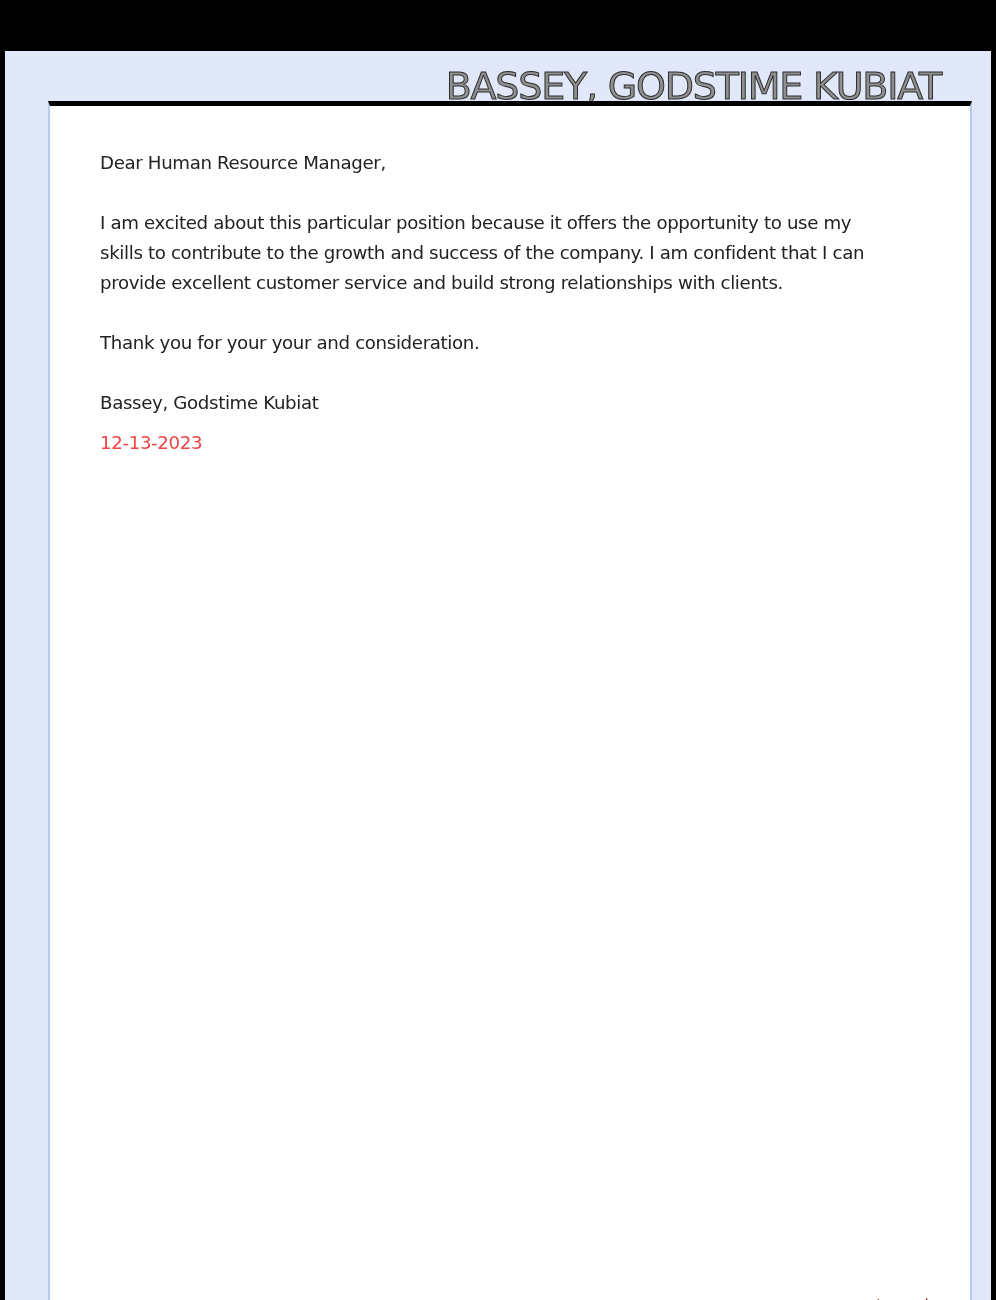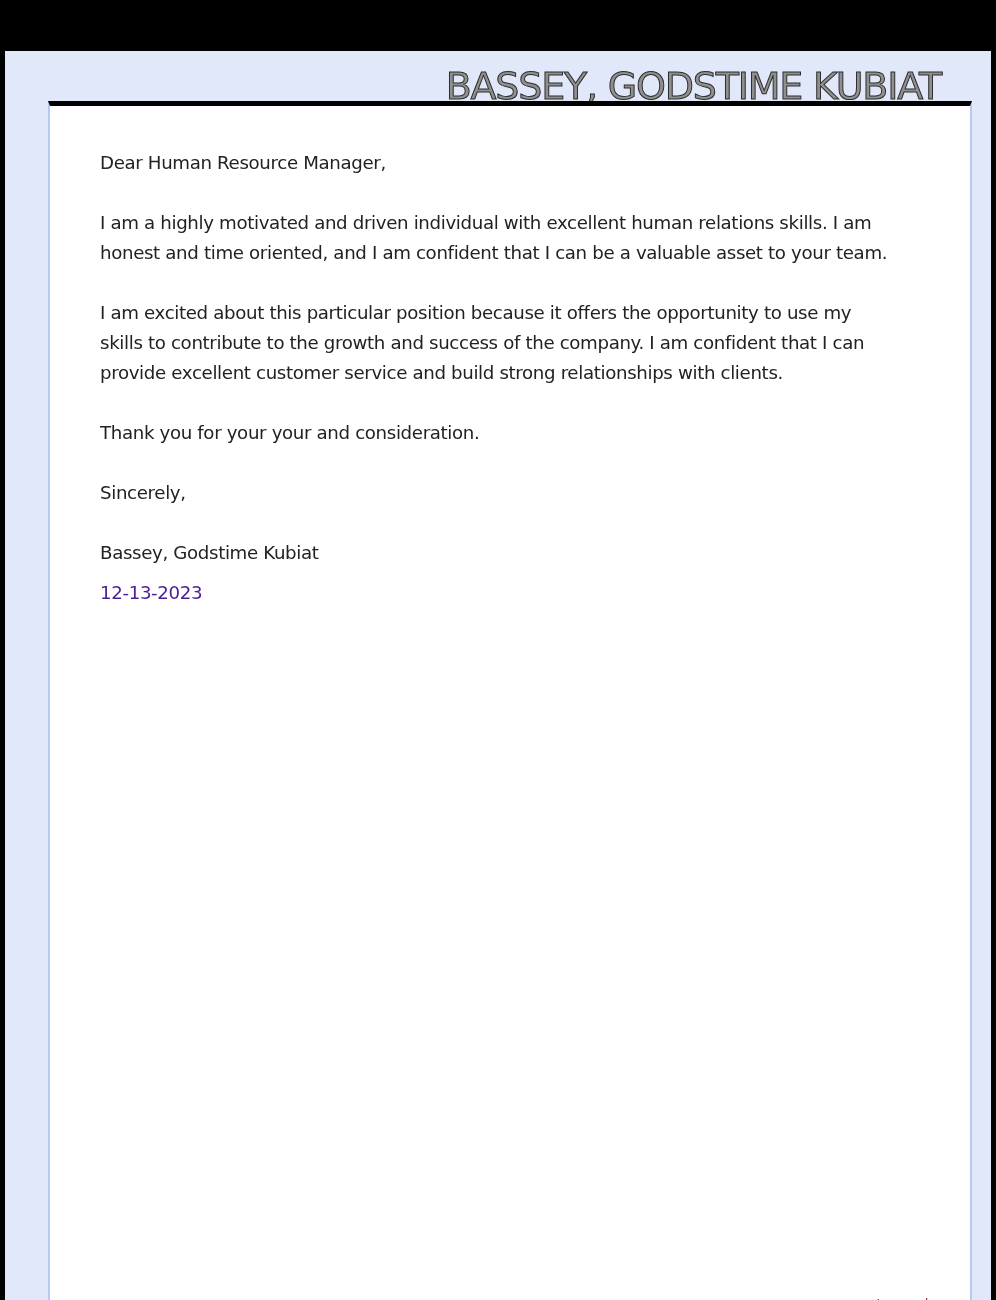--- a/index.html
+++ b/index.html
@@ -33,36 +33,34 @@
     border-bottom: 2px solid #b6c9f3;
     padding-left: 22px;
   }
   .content {
     position: absolute; left: 50px; top: 42px; width: 790px;
     font-size: 18.2px; line-height: 30px; color: #222;
     letter-spacing: -0.35px;
   }
   .content p { margin: 0 0 30px 0; }
   .content p.sig { margin: 0 0 10px 0; }
-  .date { color: #4c1d95; margin: 0; }
+  .date { color: #ef4444; margin: 0; }
   .footer {
     position: absolute; right: 8px; bottom: 0px;
     font-size: 12px; color: #7f1d1d; letter-spacing: -0.2px;
   }
 </style>
 </head>
 <body>
 
 <div class="frame">
   <div class="title">BASSEY, GODSTIME KUBIAT</div>
   <div class="page">
     <div class="content">
       <p>Dear Human Resource Manager,</p>
-      <p>I am a highly motivated and driven individual with excellent human relations skills. I am honest and time oriented, and I am confident that I can be a valuable asset to your team.</p>
       <p>I am excited about this particular position because it offers the opportunity to use my skills to contribute to the growth and success of the company. I am confident that I can provide excellent customer service and build strong relationships with clients.</p>
       <p>Thank you for your your and consideration.</p>
-      <p>Sincerely,</p>
       <p class="sig">Bassey, Godstime Kubiat</p>
       <p class="date">12-13-2023</p>
     </div>
     <div class="footer">Lazyapply.com</div>
   </div>
 </div>
 
 </body></html>

